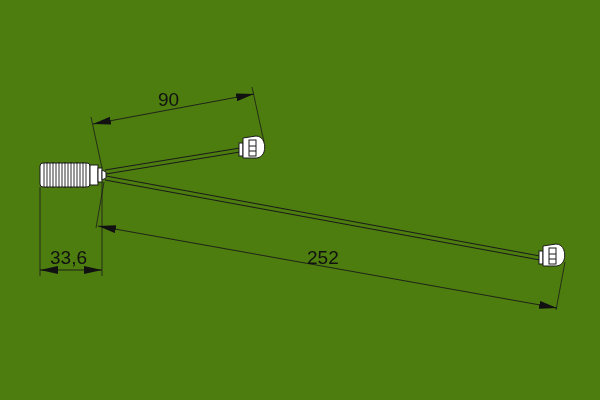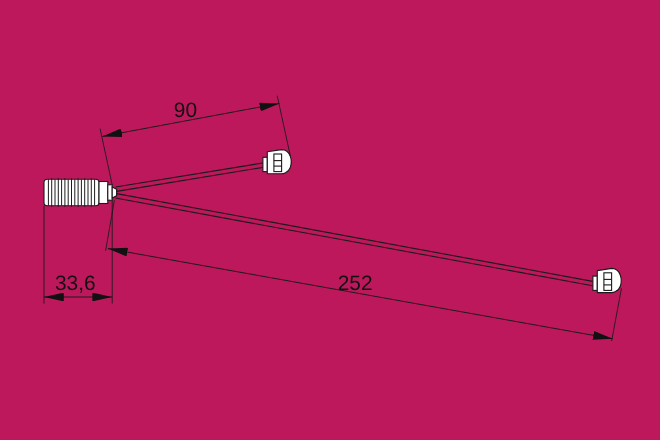--- a/index.html
+++ b/index.html
@@ -1,16 +1,16 @@
 <!DOCTYPE html>
 <html><head>
 <meta charset="utf-8">
 <style>
   html,body{margin:0;padding:0;background:#ffffff;}
-  #canvas{position:relative;width:600px;height:400px;background:#be185d;overflow:hidden;}
+  #canvas{position:relative;width:600px;height:400px;background:#4d7c0f;overflow:hidden;}
   svg{position:absolute;left:0;top:0;}
   .dimtext{font-family:"Liberation Sans",sans-serif;font-size:19px;fill:#111;}
 </style>
 </head>
 <body>
 
 <div id="canvas">
 <svg width="600" height="400" viewBox="0 0 600 400">
   <defs>
     <marker id="arr" viewBox="0 0 10 6" refX="10" refY="3" markerWidth="10" markerHeight="6" orient="auto-start-reverse" markerUnits="userSpaceOnUse">

